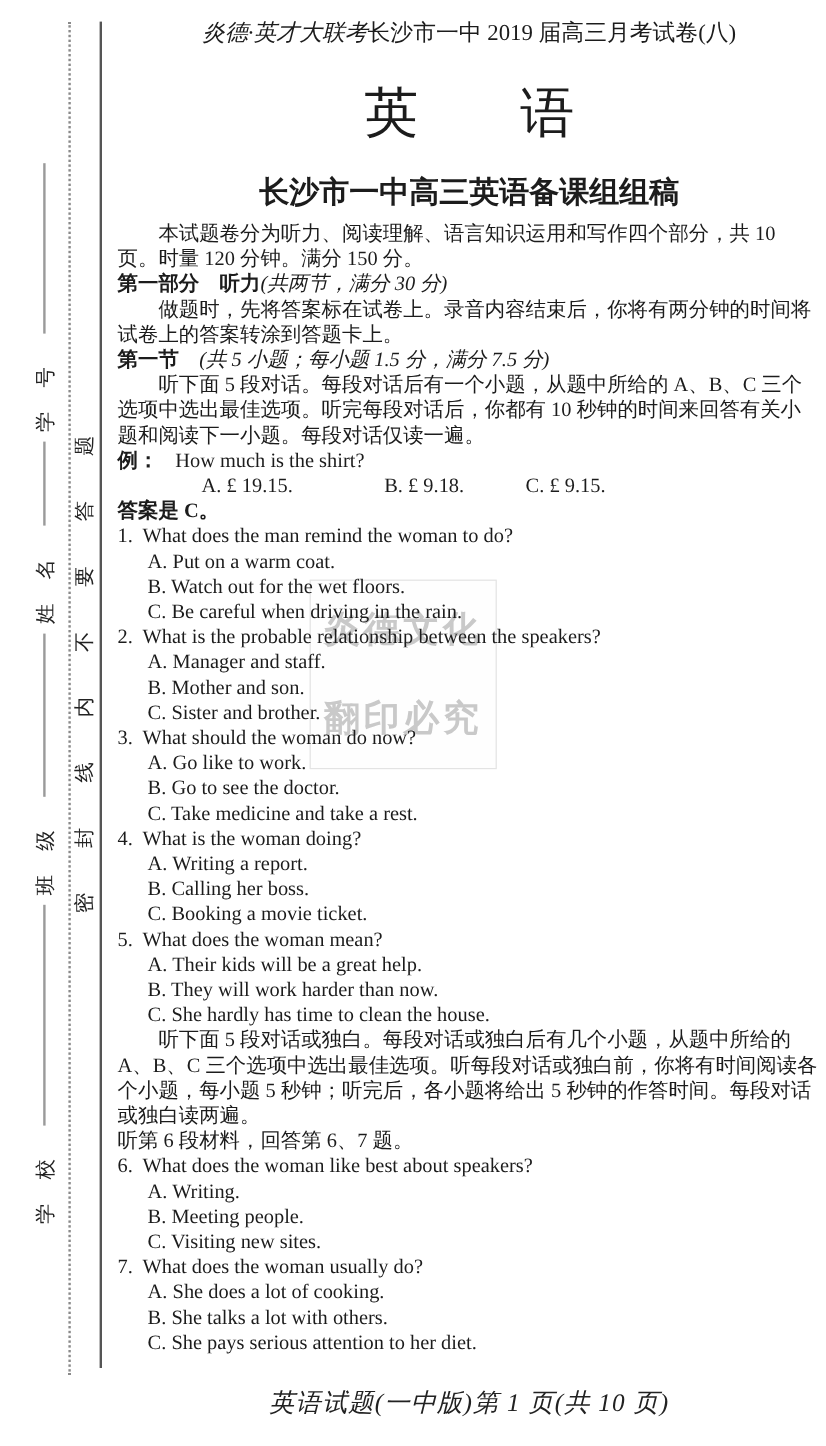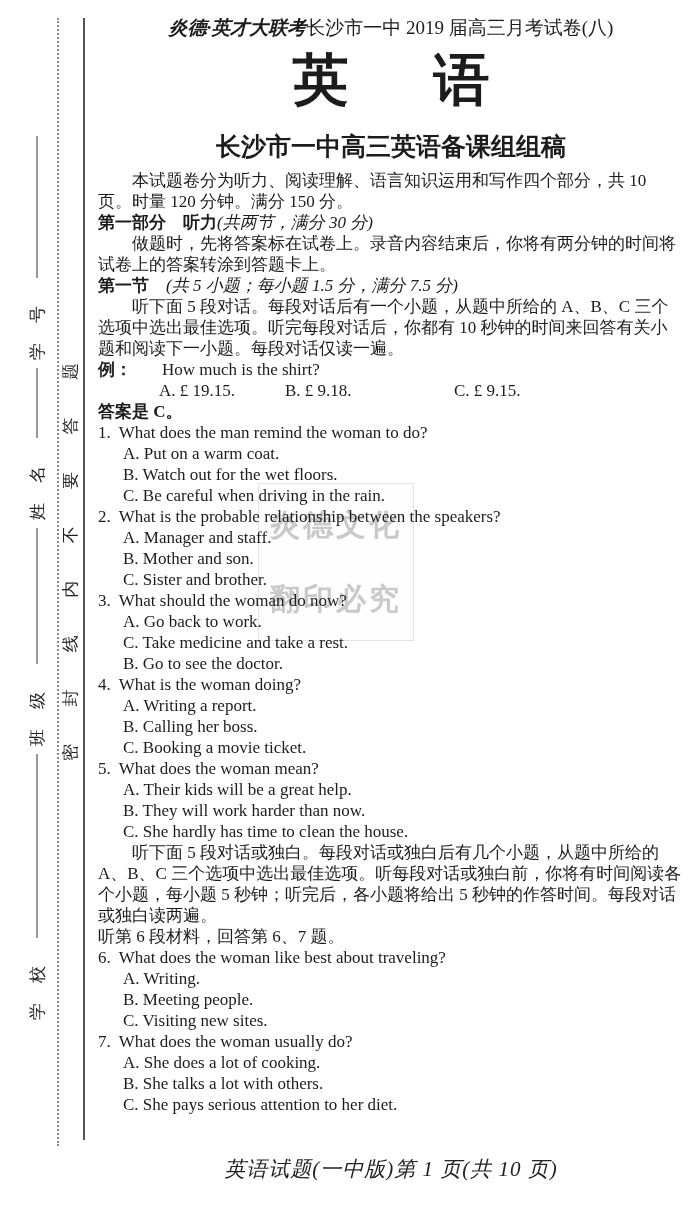--- a/index.html
+++ b/index.html
@@ -22,34 +22,34 @@
   
   .watermark{left:258px;top:483px;width:154px;height:148px;border:1px solid #e3e3e3;
              background:rgba(252,252,252,0.45);z-index:1;display:flex;flex-direction:column;
              justify-content:space-around;align-items:center;padding:4px 0;}
   .watermark div{font-size:30px;font-weight:700;color:#c9c9c9;letter-spacing:3px;
                  font-family:"Liberation Sans","DejaVu Sans",sans-serif;line-height:1;}
 
   
   .main{left:95px;top:14px;width:592px;z-index:2;font-size:17px;line-height:21px;}
   .header-line{text-align:center;font-size:19px;line-height:28px;white-space:nowrap;}
-  .brand{font-weight:700;font-style:italic;text-align:right;}
-  .main-title{text-align:center;font-size:56px;font-weight:700;line-height:52px;margin-top:12px;
+  .brand{font-weight:400;font-style:italic;text-align:right;}
+  .main-title{text-align:center;font-size:45px;font-weight:400;line-height:52px;margin-top:26px;
               font-family:"Liberation Sans","DejaVu Sans",sans-serif;}
   .main-title .t1{margin-right:85px;}
   .org{text-align:center;font-size:25px;font-weight:700;line-height:24px;margin-top:28px;
        font-family:"Liberation Sans","DejaVu Sans",sans-serif;}
   .bodytext{margin-top:12px;margin-left:3px;width:586px;}
   .bodytext p{margin:0;}
   .ind{text-indent:2em;}
   .hline .hd{font-weight:700;font-family:"Liberation Sans","DejaVu Sans",sans-serif;text-align:right;}
   .hline .paren{font-style:italic;}
   .ex-label{font-weight:700;font-family:"Liberation Sans","DejaVu Sans",sans-serif;}
-  .ex-q{margin-left:30px;}
-  .ex-opts{display:flex;margin-left:61px;}
+  .ex-q{margin-left:14px;}
+  .ex-opts{display:flex;margin-left:45px;text-align:center;}
   .ex-opts .o1{width:126px;} .ex-opts .o2{width:169px;}
   .ans{font-weight:700;}
   .q{display:flex;}
   .qnum{margin-right:8px;}
   .opt{padding-left:25px;}
 
   .footer{left:95px;top:1155px;width:592px;text-align:center;font-size:21px;font-style:italic;
           color:#222;z-index:2;letter-spacing:1px;}
 </style>
 </head>
@@ -136,23 +136,23 @@
       <span>What is the probable relationship between the speakers?</span>
     </div>
     <div class="opt">A. Manager and staff.</div>
     <div class="opt">B. Mother and son.</div>
     <div class="opt">C. Sister and brother.</div>
 
     <div class="q">
       <span class="qnum">3.</span>
       <span>What should the woman do now?</span>
     </div>
-    <div class="opt">A. Go back to work.</div>
+    <div class="opt">A. Go like to work.</div>
+    <div class="opt">B. Go to see the doctor.</div>
     <div class="opt">C. Take medicine and take a rest.</div>
-    <div class="opt">B. Go to see the doctor.</div>
 
     <div class="q">
       <span class="qnum">4.</span>
       <span>What is the woman doing?</span>
     </div>
     <div class="opt">A. Writing a report.</div>
     <div class="opt">B. Calling her boss.</div>
     <div class="opt">C. Booking a movie ticket.</div>
 
     <div class="q">
@@ -163,21 +163,21 @@
     <div class="opt">B. They will work harder than now.</div>
     <div class="opt">C. She hardly has time to clean the house.</div>
 
 
     <p class="ind">听下面 5 段对话或独白。每段对话或独白后有几个小题，从题中所给的 A、B、C 三个选项中选出最佳选项。听每段对话或独白前，你将有时间阅读各个小题，每小题 5 秒钟；听完后，各小题将给出 5 秒钟的作答时间。每段对话或独白读两遍。</p>
 
     <p>听第 6 段材料，回答第 6、7 题。</p>
 
     <div class="q">
       <span class="qnum">6.</span>
-      <span>What does the woman like best about traveling?</span>
+      <span>What does the woman like best about speakers?</span>
     </div>
     <div class="opt">A. Writing.</div>
     <div class="opt">B. Meeting people.</div>
     <div class="opt">C. Visiting new sites.</div>
 
     <div class="q">
       <span class="qnum">7.</span>
       <span>What does the woman usually do?</span>
     </div>
     <div class="opt">A. She does a lot of cooking.</div>

